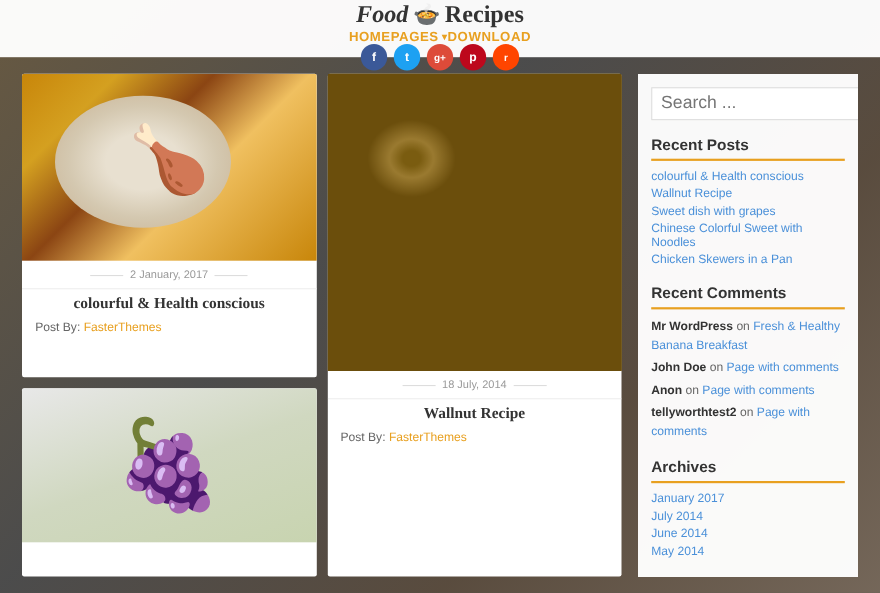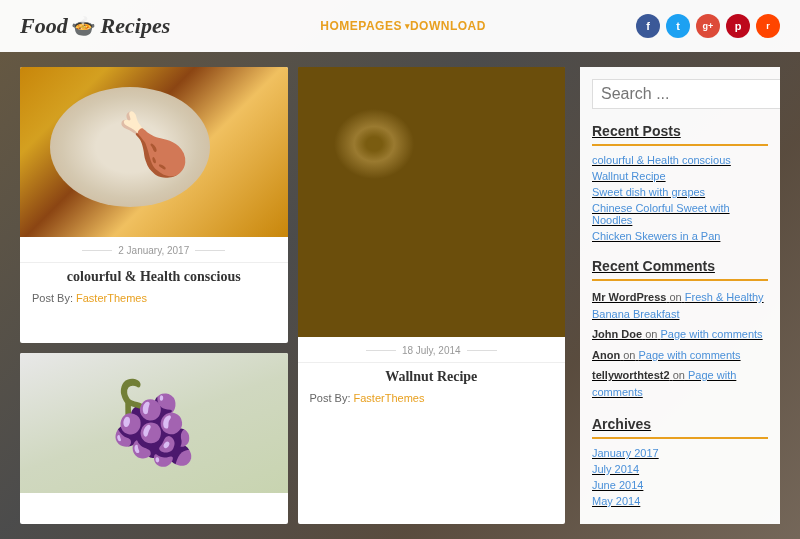--- a/index.html
+++ b/index.html
@@ -24,20 +24,21 @@
     
     .header {
       position: relative;
       z-index: 10;
       background: rgba(255,255,255,0.97);
       display: flex;
       align-items: center;
       justify-content: space-between;
       padding: 0 20px;
       height: 52px;
+      flex-direction: column;
     }
 
     .logo {
       font-family: Georgia, serif;
       font-size: 22px;
       font-weight: bold;
       color: #333;
       display: flex;
       align-items: center;
       gap: 4px;
@@ -282,21 +283,20 @@
       font-size: 11px;
       color: #4a90d9;
       font-family: Arial, sans-serif;
       padding: 2px 0;
       cursor: pointer;
       text-decoration: none;
     }
 
     .sidebar-section {
       margin-bottom: 14px;
-      text-decoration: underline;
     }
 
     .comment-item {
       font-size: 11px;
       color: #666;
       font-family: Arial, sans-serif;
       padding: 2px 0;
       line-height: 1.5;
     }
 
@@ -332,21 +332,21 @@
   </style>
 </head>
 <body>
 
 <div class="bg-overlay"></div>
 
 <div class="header">
   <div class="logo">
     <span style="font-style: italic;">Food</span>
     <span class="logo-icon">🍲</span>
-    <span style="font-style: italic;">Recipes</span>
+    <span style="">Recipes</span>
   </div>
 
   <nav class="nav">
     <span class="nav-item active">HOME</span>
     <span class="nav-item nav-dropdown">
       <span>PAGES</span>
       <span style="font-size:9px;">▾</span>
     </span>
     <span class="nav-item">DOWNLOAD</span>
   </nav>

